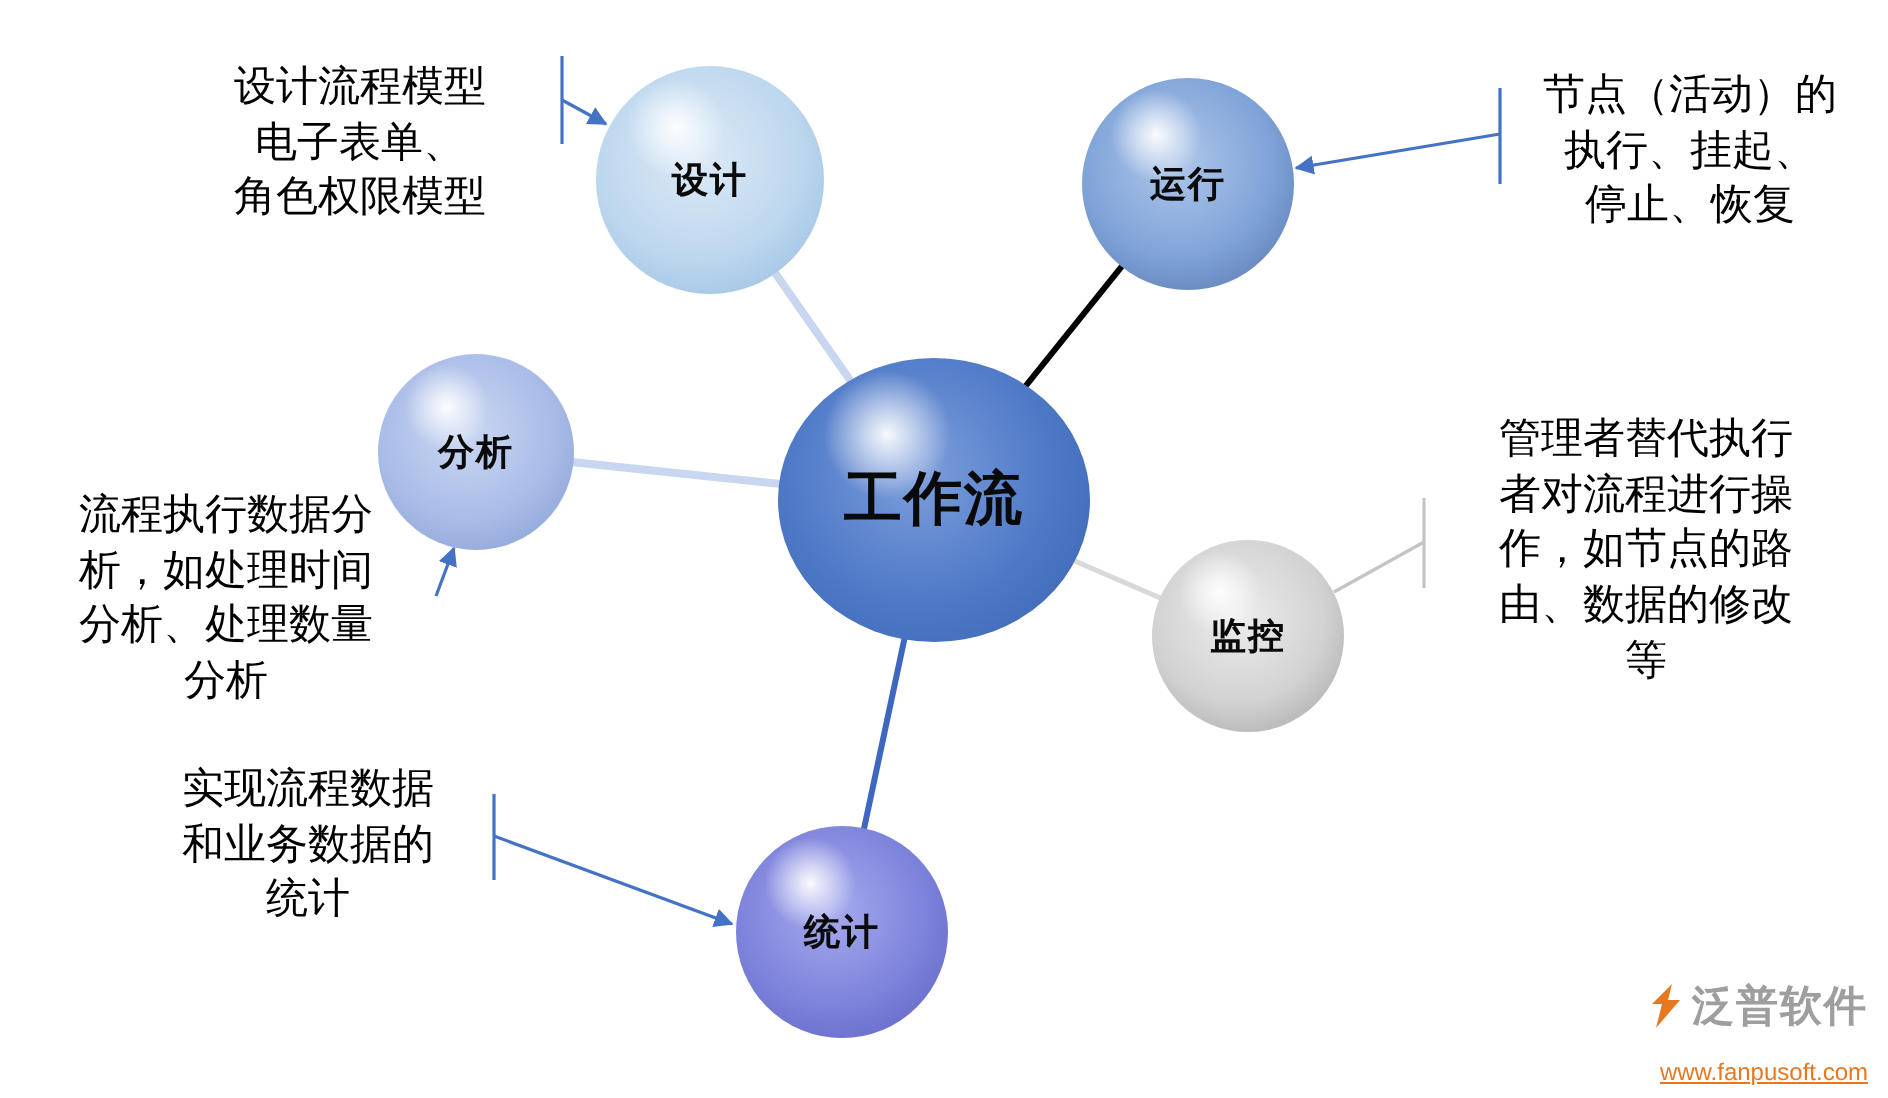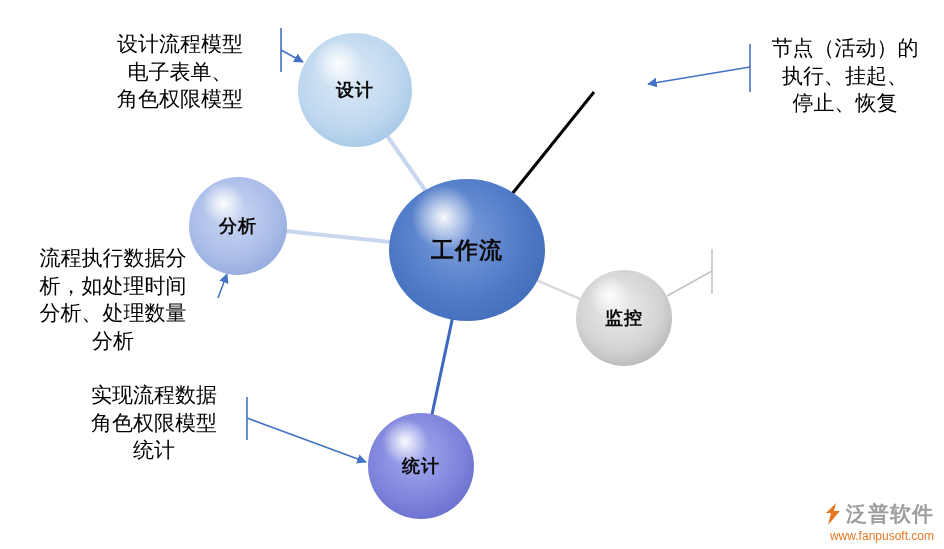--- a/index.html
+++ b/index.html
@@ -25,37 +25,37 @@
       radial-gradient(circle at 45% 40%, var(--light) 0%, var(--base) 55%, var(--dark) 100%);
   }
   .sphere-label { font-size:18px; font-weight:bold; color:#0a0a0a; letter-spacing:1px; }
 
   .n-design   { left:298px; top:33px;  width:114px; height:114px; }
   .n-run      { left:541px; top:39px;  width:106px; height:106px; }
   .n-analysis { left:189px; top:177px; width:98px;  height:98px; }
   .n-monitor  { left:576px; top:270px; width:96px;  height:96px; }
   .n-stats    { left:368px; top:413px; width:106px; height:106px; }
   .n-center   { left:389px; top:179px; width:156px; height:142px; }
-  .n-center .sphere-label { font-size:23px; }
+  .n-center .sphere-label { font-size:29px; }
 
   .note {
     position:absolute; z-index:2; text-align:center; color:#000;
     font-size:21px; line-height:1.32; white-space:pre-line;
   }
   .note-design   { left:85px;  top:18px;  width:190px;margin-top:12px; }
   .note-run      { left:752px; top:34px;  width:186px; }
   .note-analysis { left:16px;  top:244px; width:194px; }
   .note-monitor  { left:714px; top:206px; width:218px; }
   .note-stats    { left:64px;  top:381px; width:180px; }
 
   .watermark { position:absolute; right:10px; bottom:6px; z-index:3; text-align:right; }
   .brand-row { display:flex; align-items:center; justify-content:flex-end; gap:4px; }
   .wm-brand  { font-size:21px; font-weight:bold; color:var(--brand,#9E9E9E); letter-spacing:1px; }
   .wm-logo path { fill:var(--accent,#E87722); }
-  .wm-url    { font-size:12px; color:var(--accent,#E87722); margin-top:1px; }
+  .wm-url    { font-size:12px; color:var(--accent,#E87722); margin-top:12px;text-decoration:underline; }
 </style>
 </head>
 <body>
 
 <div class="canvas" style="--callout: #4472C4; --callout_gray: #C4C4C4; --hub_light: #C9D6F0; --hub_black: #000000; --hub_gray: #D9D9D9; --hub_blue: #3E68C0;">
 
   <svg class="lines" width="944" height="549" viewBox="0 0 944 549">
     <defs>
       <marker id="arr" markerWidth="7" markerHeight="7" refX="5.5" refY="3" orient="auto">
         <path d="M0,0 L6,3 L0,6 Z" class="arrow-head"></path>
@@ -83,42 +83,50 @@
     <line class="callout" x1="247" y1="418" x2="366" y2="462" marker-end="url(#arr)"></line>
   </svg>
 
   <div class="sphere n-center" style="--light: #7E9EDB; --base: #4D79C7; --dark: #3A62AC;">
     <span class="sphere-label">工作流</span>
   </div>
 
   <div class="sphere n-design" style="--light: #DDEAF7; --base: #BDD7EE; --dark: #8FB8E0;">
     <span class="sphere-label">设计</span>
   </div>
+  <div class="sphere n-run" style="--light: #AFC7EA; --base: #7FA3D8; --dark: #4F6FA5;">
+    <span class="sphere-label">运行</span>
+  </div>
   <div class="sphere n-analysis" style="--light: #CBD8F2; --base: #A9BCE8; --dark: #8099CE;">
     <span class="sphere-label">分析</span>
   </div>
   <div class="sphere n-monitor" style="--light: #EDEDED; --base: #D2D2D2; --dark: #9E9E9E;">
     <span class="sphere-label">监控</span>
   </div>
   <div class="sphere n-stats" style="--light: #A6ABEE; --base: #7D82DB; --dark: #585FBE;">
     <span class="sphere-label">统计</span>
   </div>
 
   <div class="note note-design">设计流程模型
 电子表单、
 角色权限模型</div>
   <div class="note note-run">节点（活动）的
 执行、挂起、
 停止、恢复</div>
   <div class="note note-analysis">流程执行数据分
 析，如处理时间
 分析、处理数量
 分析</div>
+  <div class="note note-monitor">管理者替代执行
+者对流程进行操
+作，如节点的路
+由、数据的修改
+等</div>
   <div class="note note-stats">实现流程数据
-角色权限模型
+和业务数据的
 统计</div>
 
   <div class="watermark" style="--brand: #9E9E9E; --accent: #E87722;">
     <div class="brand-row">
       <svg class="wm-logo" width="18" height="22" viewBox="0 0 18 22">
         <path d="M12 0 L2 10 L7 10 L4 22 L16 8 L10 8 Z"></path>
       </svg>
       <span class="wm-brand">泛普软件</span>
     </div>
     <div class="wm-url">www.fanpusoft.com</div>

